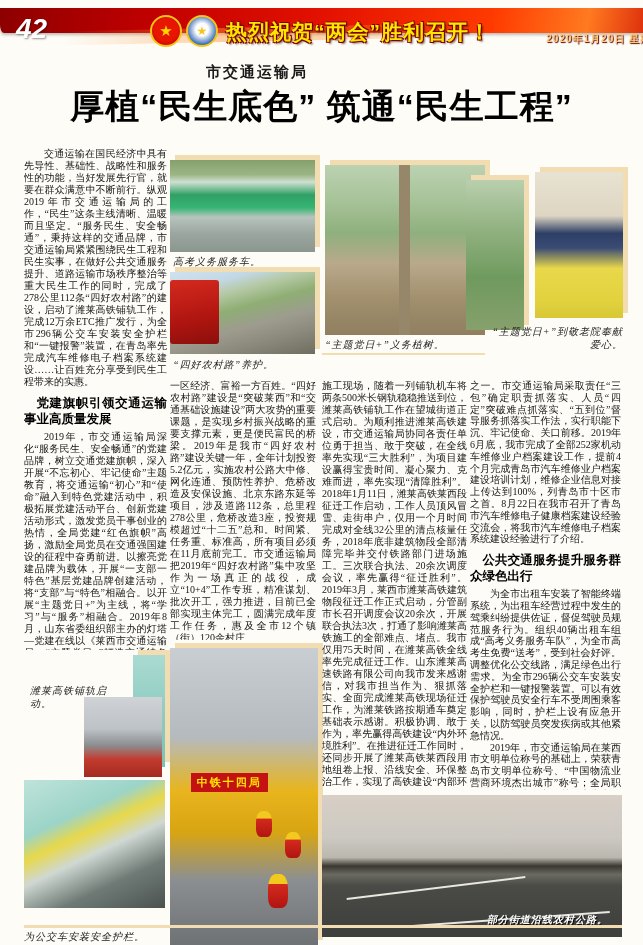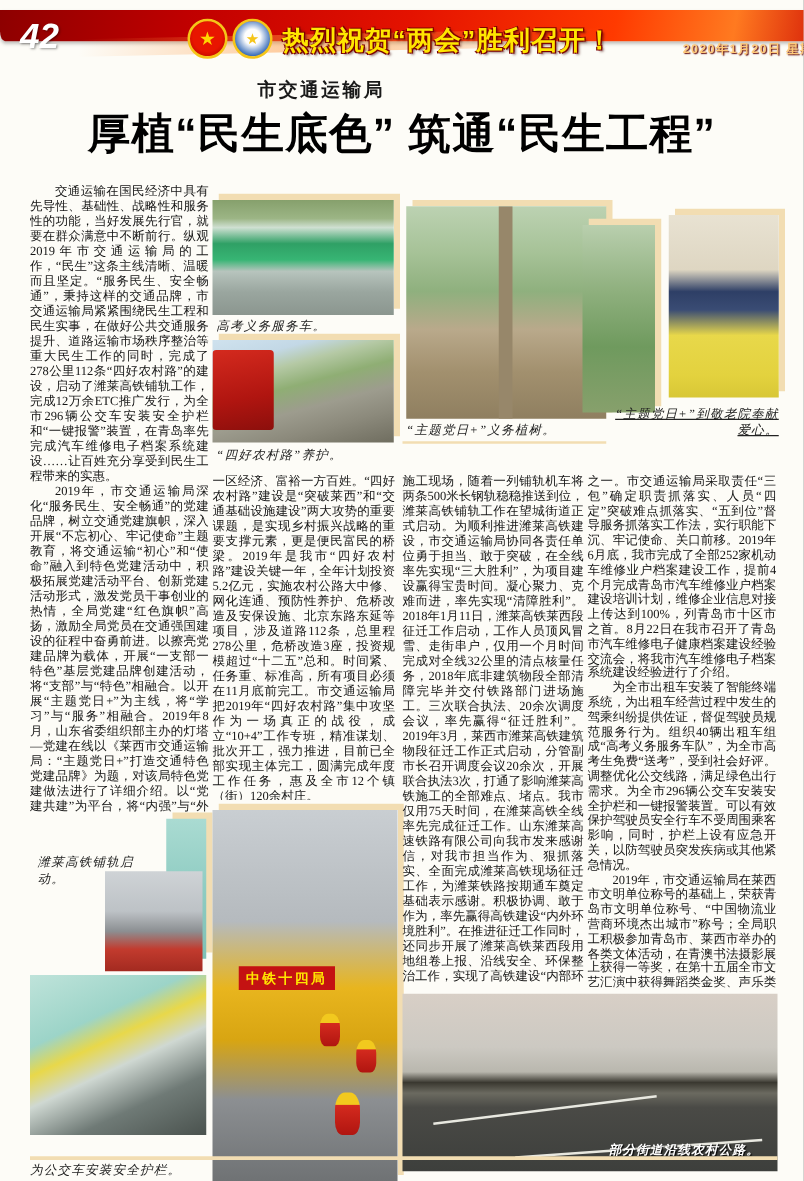--- a/index.html
+++ b/index.html
@@ -106,20 +106,21 @@
     </div>
     <div class="slogan">热烈祝贺“两会”胜利召开！</div>
     <div class="banner-date">2020年1月20日 星期一</div>
   </div>
 
   <div class="kicker">市交通运输局</div>
   <div class="headline">厚植“民生底色” 筑通“民生工程”</div>
 
   <div class="col" style="left:24px;top:148px;width:143px;height:502px;">
     <p class="ind">交通运输在国民经济中具有先导性、基础性、战略性和服务性的功能，当好发展先行官，就要在群众满意中不断前行。纵观2019年市交通运输局的工作，“民生”这条主线清晰、温暖而且坚定。“服务民生、安全畅通”，秉持这样的交通品牌，市交通运输局紧紧围绕民生工程和民生实事，在做好公共交通服务提升、道路运输市场秩序整治等重大民生工作的同时，完成了278公里112条“四好农村路”的建设，启动了潍莱高铁铺轨工作，完成12万余ETC推广发行，为全市296辆公交车安装安全护栏和“一键报警”装置，在青岛率先完成汽车维修电子档案系统建设……让百姓充分享受到民生工程带来的实惠。</p>
+    <h3>党建旗帜引领交通运输事业高质量发展</h3>
     <p class="ind">2019年，市交通运输局深化“服务民生、安全畅通”的党建品牌，树立交通党建旗帜，深入开展“不忘初心、牢记使命”主题教育，将交通运输“初心”和“使命”融入到特色党建活动中，积极拓展党建活动平台、创新党建活动形式，激发党员干事创业的热情，全局党建“红色旗帜”高扬，激励全局党员在交通强国建设的征程中奋勇前进。以擦亮党建品牌为载体，开展“一支部一特色”基层党建品牌创建活动，将“支部”与“特色”相融合。以开展“主题党日+”为主线，将“学习”与“服务”相融合。2019年8月，山东省委组织部主办的灯塔—党建在线以《莱西市交通运输局：“主题党日+”打造交通特色党建品牌》为题，对该局特色党建做法进行了详细介绍。以“党建共建”为平台，将“内强”与“外联”相融合，凝聚起工作合力，推进了交通运输事业高效优质发展。</p>
 
   </div>
 
   <div class="ph ph-railstrip" style="left:133px;top:655px;width:32px;height:112px;"></div>
   <div class="cap" style="left:30px;top:684px;width:98px;">潍莱高铁铺轨启动。</div>
   <div class="ph ph-workers" style="left:84px;top:697px;width:78px;height:80px;box-shadow:none;"></div>
   <div class="ph ph-bus" style="left:24px;top:780px;width:141px;height:128px;box-shadow:none;"></div>
   <div class="cap" style="left:24px;top:930px;width:141px;">为公交车安装安全护栏。</div>
 
@@ -144,24 +145,25 @@
   <div class="cap" style="left:325px;top:338px;width:160px;">“主题党日+”义务植树。</div>
   <div class="divider" style="left:322px;top:353px;width:163px;height:2px;"></div>
 
   <div class="col" style="left:322px;top:380px;width:145px;height:406px;">
     <p>施工现场，随着一列铺轨机车将两条500米长钢轨稳稳推送到位，潍莱高铁铺轨工作在望城街道正式启动。为顺利推进潍莱高铁建设，市交通运输局协同各责任单位勇于担当、敢于突破，在全线率先实现“三大胜利”，为项目建设赢得宝贵时间。凝心聚力、克难而进，率先实现“清障胜利”。2018年1月11日，潍莱高铁莱西段征迁工作启动，工作人员顶风冒雪、走街串户，仅用一个月时间完成对全线32公里的清点核量任务，2018年底非建筑物段全部清障完毕并交付铁路部门进场施工。三次联合执法、20余次调度会议，率先赢得“征迁胜利”。2019年3月，莱西市潍莱高铁建筑物段征迁工作正式启动，分管副市长召开调度会议20余次，开展联合执法3次，打通了影响潍莱高铁施工的全部难点、堵点。我市仅用75天时间，在潍莱高铁全线率先完成征迁工作。山东潍莱高速铁路有限公司向我市发来感谢信，对我市担当作为、狠抓落实、全面完成潍莱高铁现场征迁工作，为潍莱铁路按期通车奠定基础表示感谢。积极协调、敢于作为，率先赢得高铁建设“内外环境胜利”。在推进征迁工作同时，还同步开展了潍莱高铁莱西段用地组卷上报、沿线安全、环保整治工作，实现了高铁建设“内部环境有序、外部环境过硬”的胜利。</p>
 
   </div>
 
   <div class="ph ph-outdoor" style="left:466px;top:180px;width:58px;height:150px;"></div>
   <div class="ph ph-barber" style="left:535px;top:172px;width:88px;height:146px;"></div>
-  <div class="cap right" style="left:492px;top:325px;width:131px;text-decoration:underline;">“主题党日+”到敬老院奉献爱心。</div>
+  <div class="cap right" style="left:492px;top:325px;width:131px;">“主题党日+”到敬老院奉献爱心。</div>
 
   <div class="col" style="left:470px;top:380px;width:151px;height:410px;line-height:11.8px;">
     <p>之一。市交通运输局采取责任“三包”确定职责抓落实、人员“四定”突破难点抓落实、“五到位”督导服务抓落实工作法，实行职能下沉、牢记使命、关口前移。2019年6月底，我市完成了全部252家机动车维修业户档案建设工作，提前4个月完成青岛市汽车维修业户档案建设培训计划，维修企业信息对接上传达到100%，列青岛市十区市之首。8月22日在我市召开了青岛市汽车维修电子健康档案建设经验交流会，将我市汽车维修电子档案系统建设经验进行了介绍。</p>
+    <h3>公共交通服务提升服务群众绿色出行</h3>
     <p class="ind">为全市出租车安装了智能终端系统，为出租车经营过程中发生的驾乘纠纷提供佐证，督促驾驶员规范服务行为。组织40辆出租车组成“高考义务服务车队”，为全市高考生免费“送考”，受到社会好评。调整优化公交线路，满足绿色出行需求。为全市296辆公交车安装安全护栏和一键报警装置。可以有效保护驾驶员安全行车不受周围乘客影响，同时，护栏上设有应急开关，以防驾驶员突发疾病或其他紧急情况。</p>
     <p class="ind">2019年，市交通运输局在莱西市文明单位称号的基础上，荣获青岛市文明单位称号、“中国物流业营商环境杰出城市”称号；全局职工积极参加青岛市、莱西市举办的各类文体活动，在青澳书法摄影展上获得一等奖，在第十五届全市文艺汇演中获得舞蹈类金奖、声乐类银奖。在全市“我读过的一本书”读书征文比赛中获得优秀奖，在全市“我和我的祖国”演讲比赛中获得优秀组织奖。</p>
   </div>
 
   <div class="ph ph-highway" style="left:322px;top:795px;width:300px;height:142px;box-shadow:none;">
     <div class="lane" style="left:8%;bottom:34%;width:60%;transform:rotate(-7deg);"></div>
     <div class="lane" style="left:30%;bottom:12%;width:66%;transform:rotate(-4deg);"></div>
     <div class="cap-overlay" style="right:14px;bottom:10px;">部分街道沿线农村公路。</div>
   </div>
 

